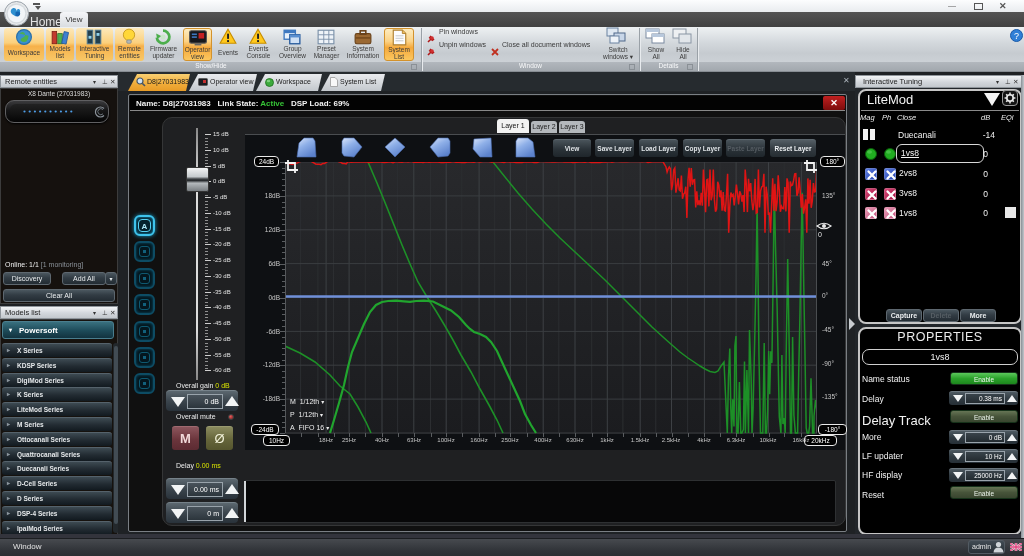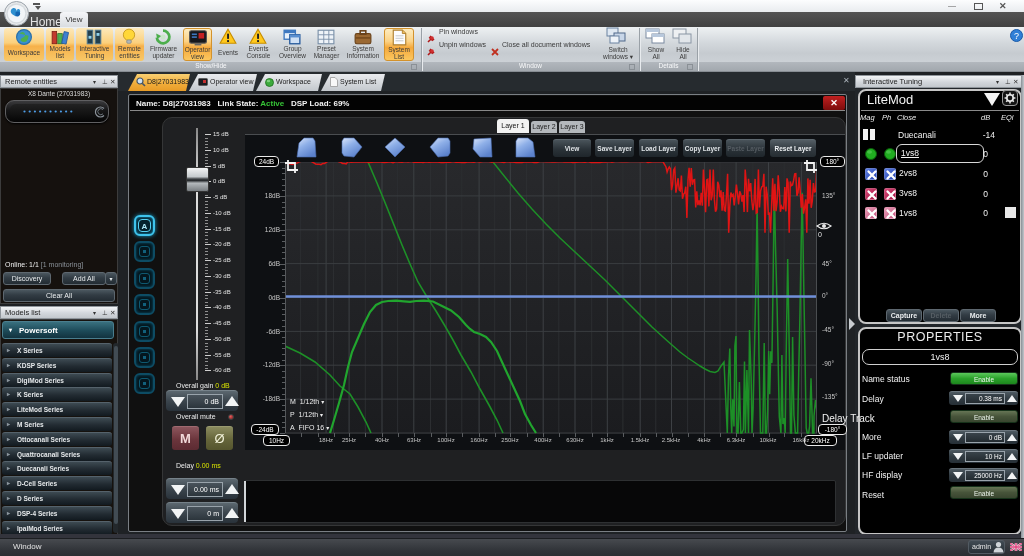--- a/index.html
+++ b/index.html
@@ -710,21 +710,21 @@
 <div class="abs" style="left:858px;top:330px;width:164px;text-align:center;font-size:12.5px;color:#ececec;letter-spacing:0.5px">PROPERTIES</div>
 <div class="abs" style="left:862px;top:349px;width:156px;height:16px;border:1.5px solid #cfcfcf;border-radius:7px;color:#f2f2f2;font-size:9px;text-align:center;line-height:15px">1vs8</div>
 <div class="abs" style="left:862px;top:374px;font-size:8.5px;color:#f2f2f2">Name status</div>
 <div class="enbtn abs" style="left:950px;top:372px;width:68px;height:13px;line-height:13px;background:linear-gradient(#5bc85b,#2ba12b 50%,#1d871d);border:1px solid #16321a">Enable</div>
 <div class="abs" style="left:862px;top:394px;font-size:8.5px;color:#f2f2f2">Delay</div>
 <div class="rspin abs" style="left:949px;top:390.5px;width:69px;height:14px">
     <div class="abs" style="left:4px;top:3.5px;width:0;height:0;border-left:5px solid transparent;border-right:5px solid transparent;border-top:7.5px solid #f2f4f5"></div>
     <div class="abs" style="left:16px;top:1.5px;width:40px;height:11px;background:linear-gradient(#39434a,#232b30);border:1px solid #99a3ab;font-size:6.5px;color:#fff;text-align:right;line-height:9.5px;padding-right:2px">0.38 ms</div>
     <div class="abs" style="left:58px;top:3.5px;width:0;height:0;border-left:5px solid transparent;border-right:5px solid transparent;border-bottom:7.5px solid #f2f4f5"></div>
   </div>
-<div class="abs" style="left:822px;top:413px;font-size:10px;color:#f2f2f2">Delay Track</div>
+<div class="abs" style="left:862px;top:413px;font-size:13px;color:#f2f2f2">Delay Track</div>
 <div class="enbtn abs" style="left:950px;top:410px;width:68px;height:13px;line-height:13px;background:linear-gradient(#667555,#47543a 50%,#39462f);border:1px solid #16321a">Enable</div>
 <div class="abs" style="left:862px;top:432px;font-size:8.5px;color:#f2f2f2">More</div>
 <div class="rspin abs" style="left:949px;top:429.5px;width:69px;height:14px">
     <div class="abs" style="left:4px;top:3.5px;width:0;height:0;border-left:5px solid transparent;border-right:5px solid transparent;border-top:7.5px solid #f2f4f5"></div>
     <div class="abs" style="left:16px;top:1.5px;width:40px;height:11px;background:linear-gradient(#39434a,#232b30);border:1px solid #99a3ab;font-size:6.5px;color:#fff;text-align:right;line-height:9.5px;padding-right:2px">0 dB</div>
     <div class="abs" style="left:58px;top:3.5px;width:0;height:0;border-left:5px solid transparent;border-right:5px solid transparent;border-bottom:7.5px solid #f2f4f5"></div>
   </div>
 <div class="abs" style="left:862px;top:451px;font-size:8.5px;color:#f2f2f2">LF updater</div>
 <div class="rspin abs" style="left:949px;top:448.5px;width:69px;height:14px">
     <div class="abs" style="left:4px;top:3.5px;width:0;height:0;border-left:5px solid transparent;border-right:5px solid transparent;border-top:7.5px solid #f2f4f5"></div>

